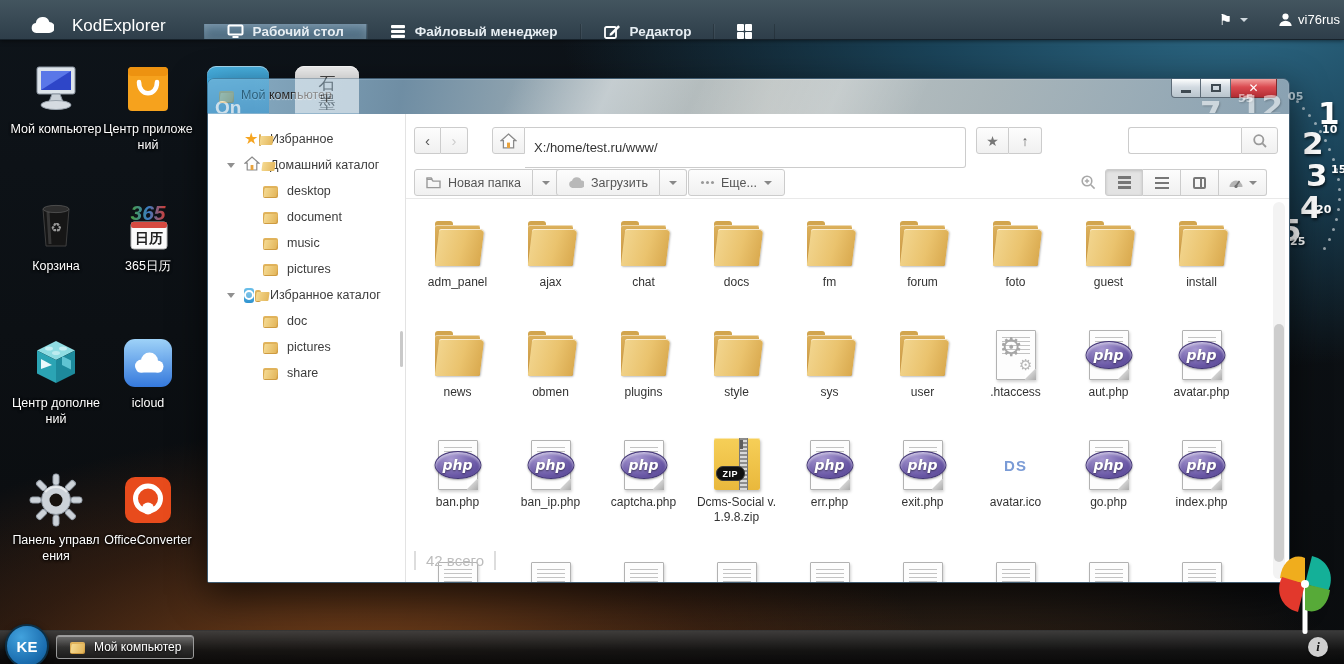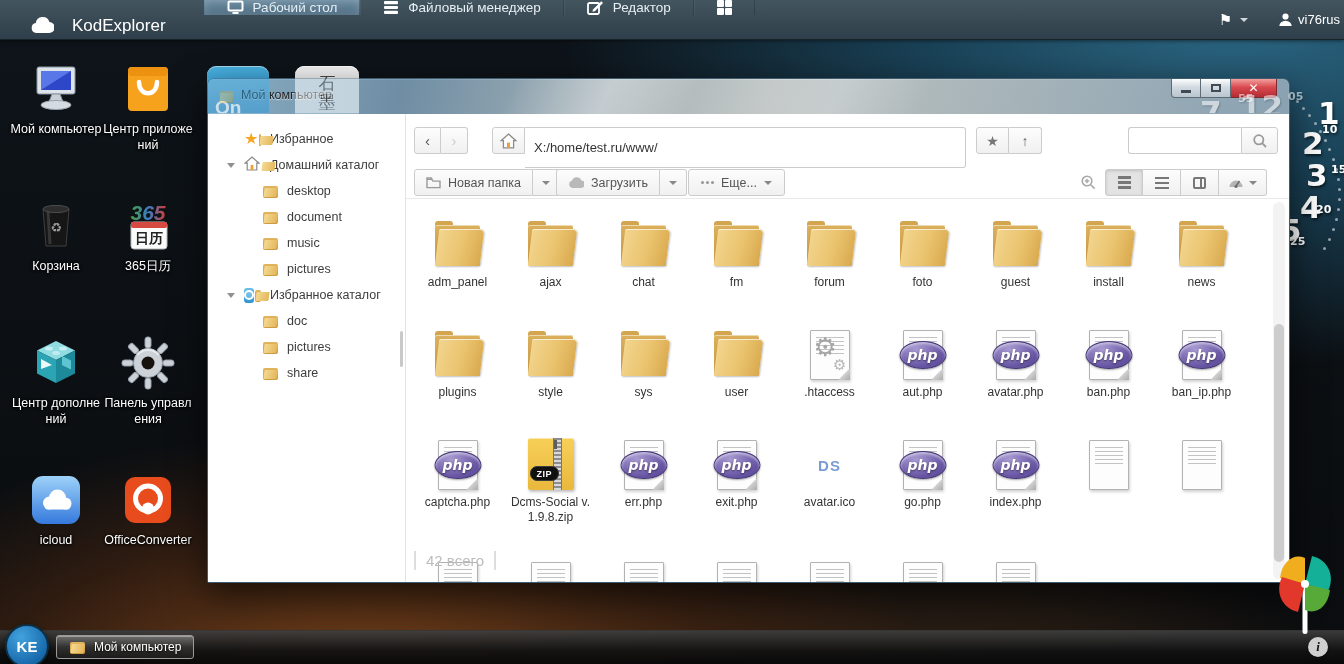--- a/index.html
+++ b/index.html
@@ -14,21 +14,21 @@
       radial-gradient(620px 320px at 70% 110%, rgba(104,62,28,.55), rgba(0,0,0,0) 70%),
       linear-gradient(180deg,#0e141a 0%,#0a0c0e 100%);
   }
 
   
   .topbar { position:absolute; top:0; left:0; right:0; height:40px; z-index:10;
     background:linear-gradient(180deg,#43555f 0%,#2e3e4a 100%);
     border-bottom:1px solid #17222b; box-shadow:0 1px 4px rgba(0,0,0,.5);
     display:flex; align-items:stretch; color:#e7eef3; }
   .brand { display:flex; align-items:center; gap:18px; padding:12px 38px 0 30px; font-size:17px; color:#fff; cursor:pointer; }
-  .tabs { display:flex; align-items:flex-start; }
+  .tabs { display:flex; align-items:flex-end;font-weight:bold; }
   .tab { display:flex; align-items:center; gap:9px; padding:0 22px; font-size:13.5px;
     border-right:1px solid rgba(0,0,0,.18); border-left:1px solid rgba(255,255,255,.05); cursor:pointer; }
   .tab.active { background:linear-gradient(180deg,rgba(133,172,201,.62),rgba(92,137,168,.5));
     box-shadow:inset 0 0 10px rgba(255,255,255,.18); }
   .tab-ic { display:none; line-height:0; }
   .tab.desktop-icon .ic-desktop,
   .tab.file-manager-icon .ic-fm,
   .tab.editor-icon .ic-editor { display:inline-block; }
   .grid-glyph { width:15px; height:15px; display:grid; grid-template-columns:7px 7px; grid-template-rows:7px 7px; gap:1px; }
   .grid-glyph i { background:#fff; border-radius:1px; }
@@ -389,56 +389,56 @@
         <ellipse cx="27" cy="17" rx="4" ry="2" fill="#bdebef"></ellipse>
         <polygon points="12,23 23,29 12,33" fill="#eafafc"></polygon>
         <rect x="33" y="28" width="9" height="9" fill="#5fc4d2" transform="skewY(26) translate(0,-24)"></rect>
       </svg>
     </span>
     <span class="lbl">Центр дополнений</span>
   </div>
   <div class="dicon">
     <span class="ic">
       <svg width="54" height="54" viewBox="0 0 54 54">
+        <defs>
+            <linearGradient id="iclG" x1="0" y1="0" x2="0" y2="1">
+          <stop offset="0" stop-color="#9ed2f8"></stop>
+              <stop offset="1" stop-color="#3579dd"></stop>
+        </linearGradient>
+          </defs>
+        <rect x="3" y="3" width="48" height="48" rx="11" fill="url(#iclG)"></rect>
+        <g fill="#fff">
+          <circle cx="20.5" cy="30" r="6.5"></circle>
+            <circle cx="28.5" cy="25" r="8.5"></circle>
+            <circle cx="36.5" cy="30.5" r="6"></circle>
+          <rect x="15.5" y="29" width="26" height="7.5" rx="3.7"></rect>
+        </g>
+      </svg>
+    </span>
+    <span class="lbl">icloud</span>
+  </div>
+  <div class="dicon">
+    <span class="ic">
+      <svg width="54" height="54" viewBox="0 0 54 54">
         <g fill="#ccd2d8" stroke="#959ea8" stroke-width="1">
           <rect x="24" y="1" width="6" height="11" rx="2.5"></rect>
           <rect x="24" y="1" width="6" height="11" rx="2.5" transform="rotate(45 27 27)"></rect>
           <rect x="24" y="1" width="6" height="11" rx="2.5" transform="rotate(90 27 27)"></rect>
           <rect x="24" y="1" width="6" height="11" rx="2.5" transform="rotate(135 27 27)"></rect>
           <rect x="24" y="1" width="6" height="11" rx="2.5" transform="rotate(180 27 27)"></rect>
           <rect x="24" y="1" width="6" height="11" rx="2.5" transform="rotate(225 27 27)"></rect>
           <rect x="24" y="1" width="6" height="11" rx="2.5" transform="rotate(270 27 27)"></rect>
           <rect x="24" y="1" width="6" height="11" rx="2.5" transform="rotate(315 27 27)"></rect>
           <circle cx="27" cy="27" r="14.5"></circle>
         </g>
         <circle cx="27" cy="27" r="6.5" fill="#17120e"></circle>
         <path d="M16,19 a14,14 0 0 1 22,0" stroke="rgba(255,255,255,.55)" stroke-width="2.5" fill="none"></path>
       </svg>
     </span>
     <span class="lbl">Панель управления</span>
-  </div>
-  <div class="dicon">
-    <span class="ic">
-      <svg width="54" height="54" viewBox="0 0 54 54">
-        <defs>
-            <linearGradient id="iclG" x1="0" y1="0" x2="0" y2="1">
-          <stop offset="0" stop-color="#9ed2f8"></stop>
-              <stop offset="1" stop-color="#3579dd"></stop>
-        </linearGradient>
-          </defs>
-        <rect x="3" y="3" width="48" height="48" rx="11" fill="url(#iclG)"></rect>
-        <g fill="#fff">
-          <circle cx="20.5" cy="30" r="6.5"></circle>
-            <circle cx="28.5" cy="25" r="8.5"></circle>
-            <circle cx="36.5" cy="30.5" r="6"></circle>
-          <rect x="15.5" y="29" width="26" height="7.5" rx="3.7"></rect>
-        </g>
-      </svg>
-    </span>
-    <span class="lbl">icloud</span>
   </div>
   <div class="dicon">
     <span class="ic">
       <svg width="54" height="54" viewBox="0 0 54 54">
         <rect x="4" y="4" width="46" height="46" rx="10" fill="#e84b1c"></rect>
         <circle cx="27" cy="25.5" r="12.5" fill="none" stroke="#fff" stroke-width="5"></circle>
         <circle cx="27" cy="35.5" r="6" fill="#fff"></circle>
       </svg>
     </span>
     <span class="lbl">OfficeConverter</span>
@@ -728,20 +728,32 @@
                 <i class="ft"></i>
                 <i class="fb"></i>
                 <i class="fp"></i>
                 <i class="ff"></i>
               </span>
 
             </span>
             <span class="fname">chat</span>
           </div>
 
+          <div class="file-item">
+            <span class="ficon folder">
+              <span class="fi-folder">
+                <i class="ft"></i>
+                <i class="fb"></i>
+                <i class="fp"></i>
+                <i class="ff"></i>
+              </span>
+
+            </span>
+            <span class="fname">docs</span>
+          </div>
 
           <div class="file-item">
             <span class="ficon folder">
               <span class="fi-folder">
                 <i class="ft"></i>
                 <i class="fb"></i>
                 <i class="fp"></i>
                 <i class="ff"></i>
               </span>
 
@@ -807,20 +819,32 @@
                 <i class="ft"></i>
                 <i class="fb"></i>
                 <i class="fp"></i>
                 <i class="ff"></i>
               </span>
 
             </span>
             <span class="fname">news</span>
           </div>
 
+          <div class="file-item">
+            <span class="ficon folder">
+              <span class="fi-folder">
+                <i class="ft"></i>
+                <i class="fb"></i>
+                <i class="fp"></i>
+                <i class="ff"></i>
+              </span>
+
+            </span>
+            <span class="fname">obmen</span>
+          </div>
 
           <div class="file-item">
             <span class="ficon folder">
               <span class="fi-folder">
                 <i class="ft"></i>
                 <i class="fb"></i>
                 <i class="fp"></i>
                 <i class="ff"></i>
               </span>
 

